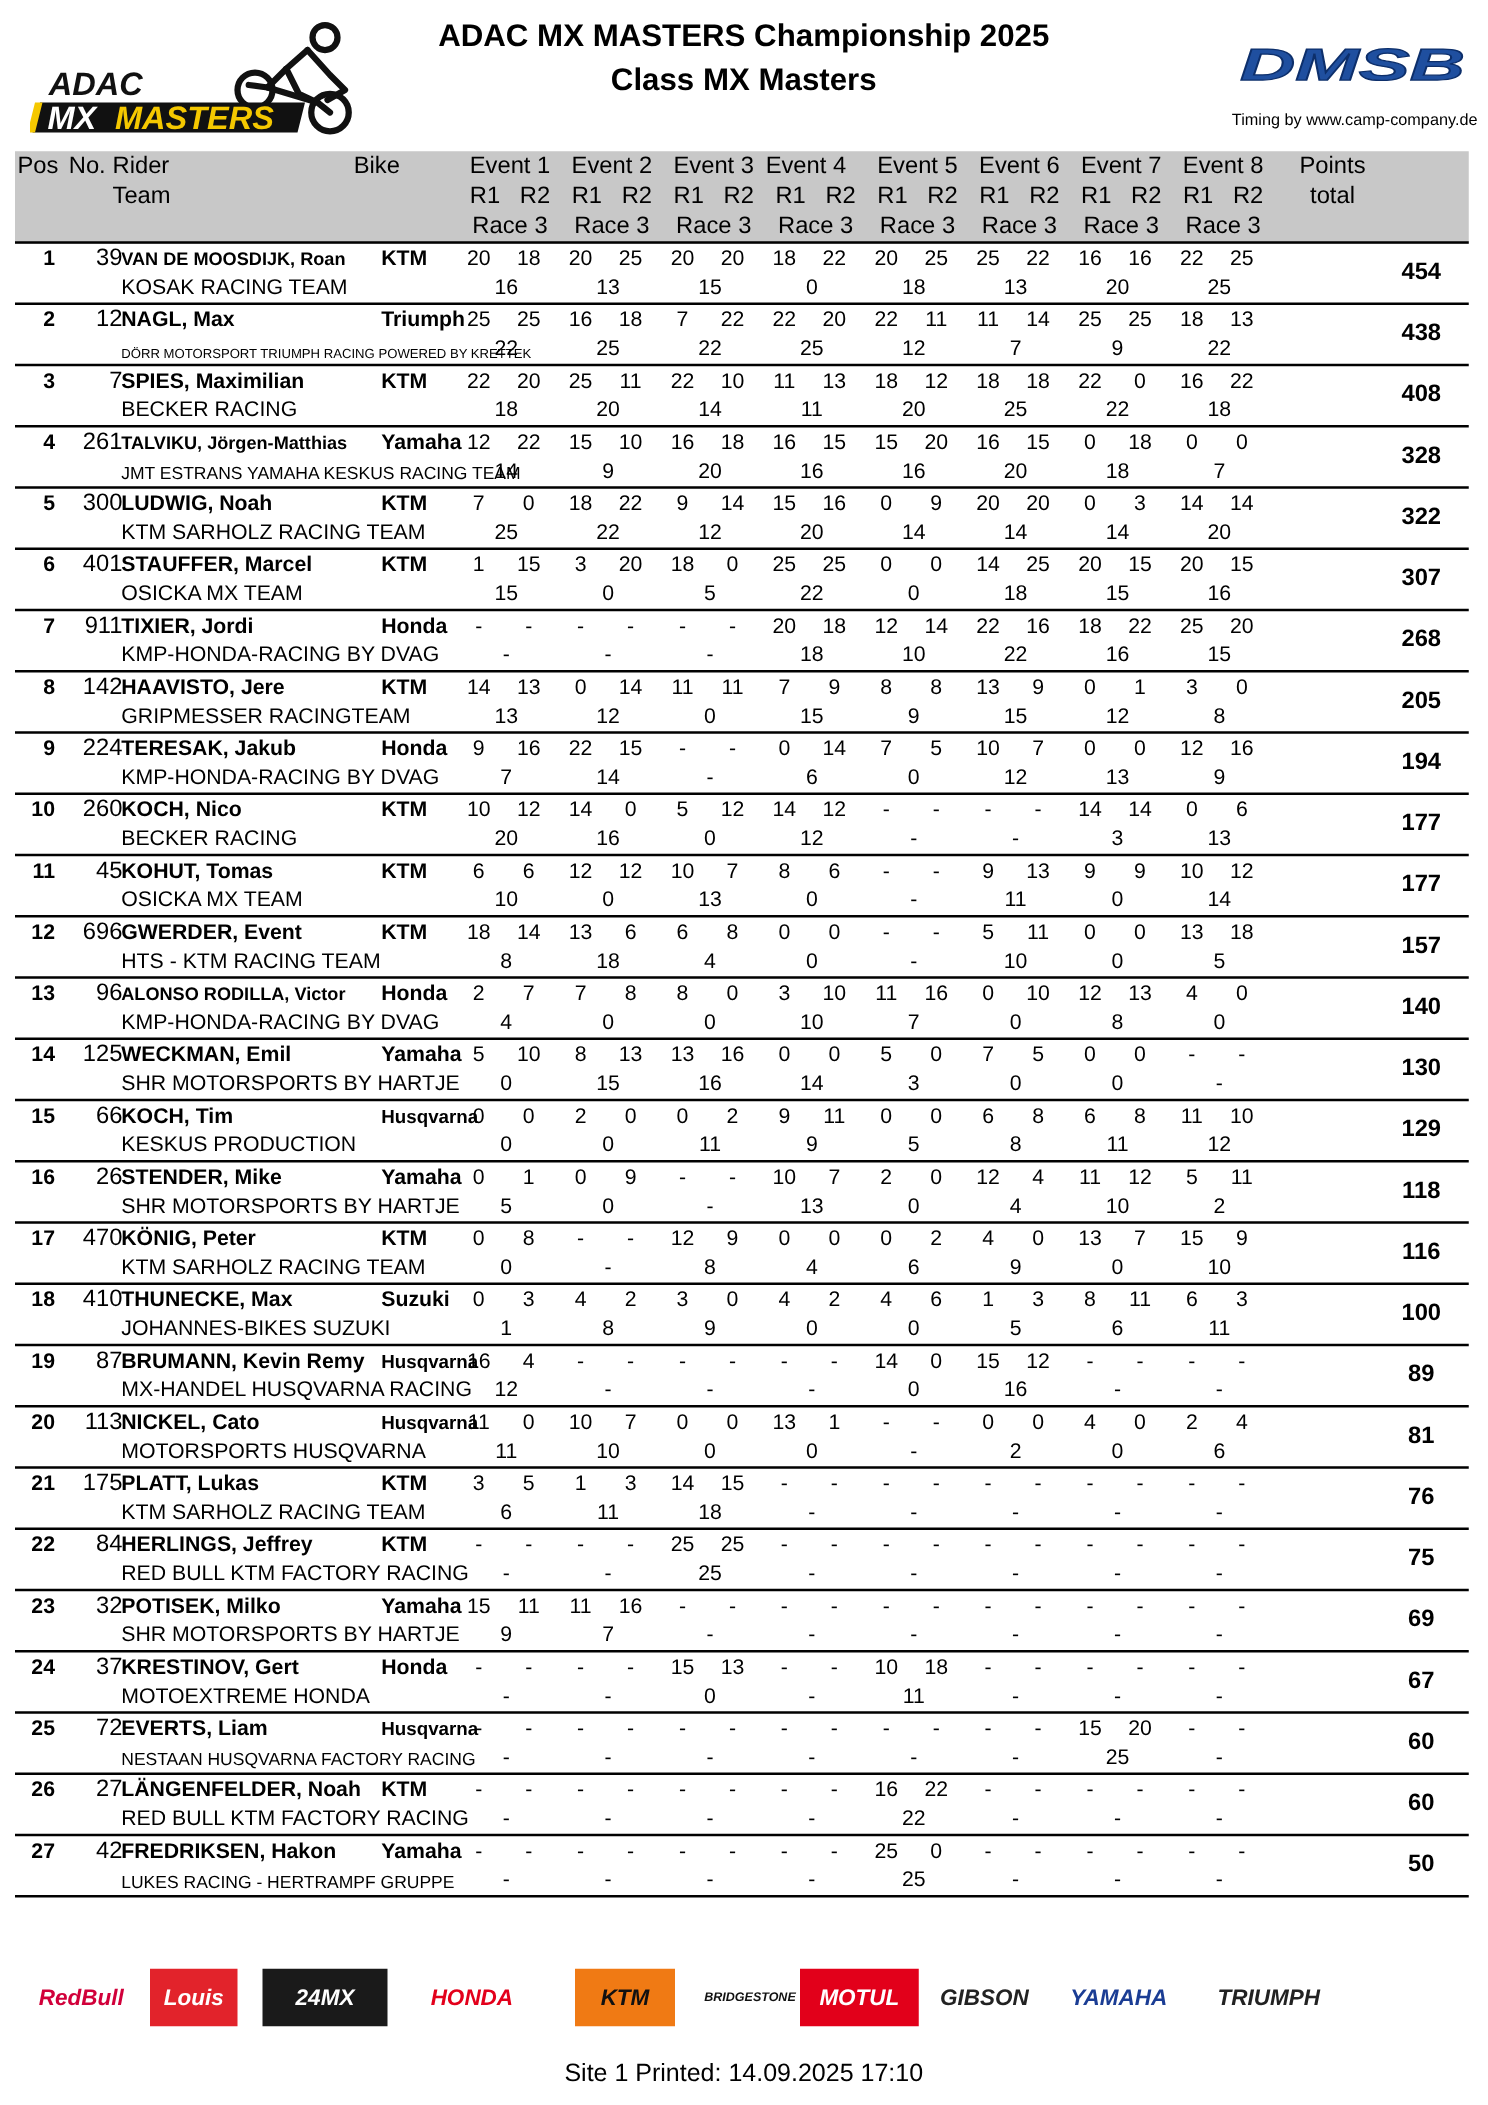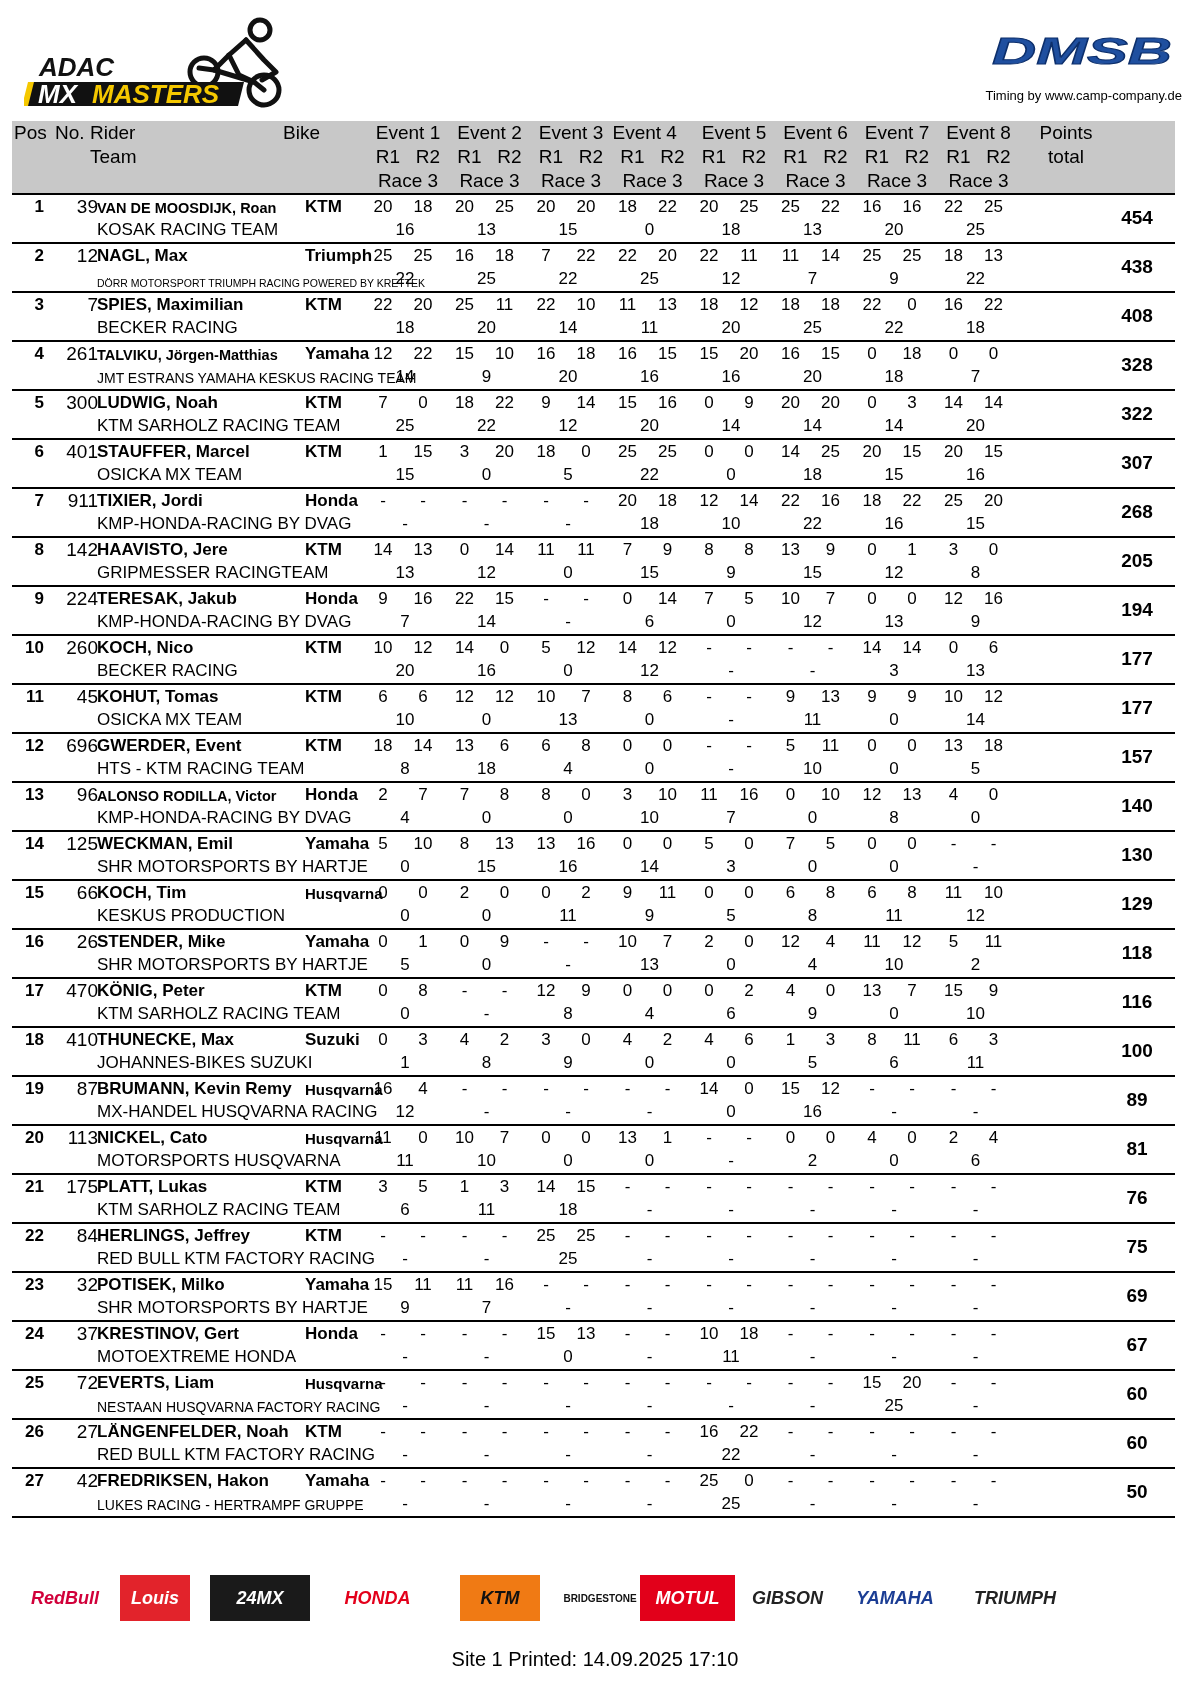--- a/index.html
+++ b/index.html
@@ -53,20 +53,22 @@
     </g>
     <text x="15" y="66" font-family="Liberation Sans, sans-serif" font-weight="bold" font-style="italic" font-size="26" fill="#111">ADAC</text>
     <polygon points="8,72 220,72 214,96 2,96" fill="#111"></polygon>
     <polygon points="4,72 10,72 4,96 -2,96" fill="#f5c800"></polygon>
     <text x="14" y="93" font-family="Liberation Sans, sans-serif" font-weight="bold" font-style="italic" font-size="26" fill="#ffffff">MX</text>
     <text x="68" y="93" font-family="Liberation Sans, sans-serif" font-weight="bold" font-style="italic" font-size="26" fill="#f5c800">MASTERS</text>
   </svg>
 </div>
 
 <div class="title-block">
+  <div>ADAC MX MASTERS Championship 2025</div>
+  <div>Class MX Masters</div>
 </div>
 
 <div class="logo-right">
   <svg width="190" height="36" viewBox="0 0 190 36">
     <text x="2" y="30" font-family="Liberation Sans, sans-serif" font-weight="bold" font-style="italic" font-size="36" fill="#1f4f9f" stroke="#0d2f6b" stroke-width="1" textLength="180" lengthAdjust="spacingAndGlyphs">DMSB</text>
   </svg>
 </div>
 <div class="timing">Timing by www.camp-company.de</div>
 
 <div class="tbl">
@@ -990,21 +992,21 @@
     </div>
     <div class="sp" style="left: 180px; width: 100px; background: rgb(26, 26, 26); color: rgb(255, 255, 255); font-style: italic; font-size: 18px;">
       <span>24MX</span>
     </div>
     <div class="sp" style="left: 300px; width: 95px; background: rgb(255, 255, 255); color: rgb(227, 0, 27); font-style: italic; font-size: 18px;">
       <span>HONDA</span>
     </div>
     <div class="sp" style="left: 430px; width: 80px; background: rgb(240, 122, 20); color: rgb(17, 17, 17); font-style: italic; font-size: 18px;">
       <span>KTM</span>
     </div>
-    <div class="sp" style="left: 540px; width: 60px; background: rgb(255, 255, 255); color: rgb(17, 17, 17); font-size: 10px;">
+    <div class="sp" style="left: 540px; width: 60px; background: rgb(255, 255, 255); color: rgb(17, 17, 17); font-style: italic; font-size: 10px;">
       <span>BRIDGESTONE</span>
     </div>
     <div class="sp" style="left: 610px; width: 95px; background: rgb(226, 0, 26); color: rgb(255, 255, 255); font-style: italic; font-size: 18px;">
       <span>MOTUL</span>
     </div>
     <div class="sp" style="left: 710px; width: 95px; background: rgb(255, 255, 255); color: rgb(34, 34, 34); font-style: italic; font-size: 18px;">
       <span>GIBSON</span>
     </div>
     <div class="sp" style="left: 820px; width: 90px; background: rgb(255, 255, 255); color: rgb(27, 61, 148); font-style: italic; font-size: 18px;">
       <span>YAMAHA</span>

